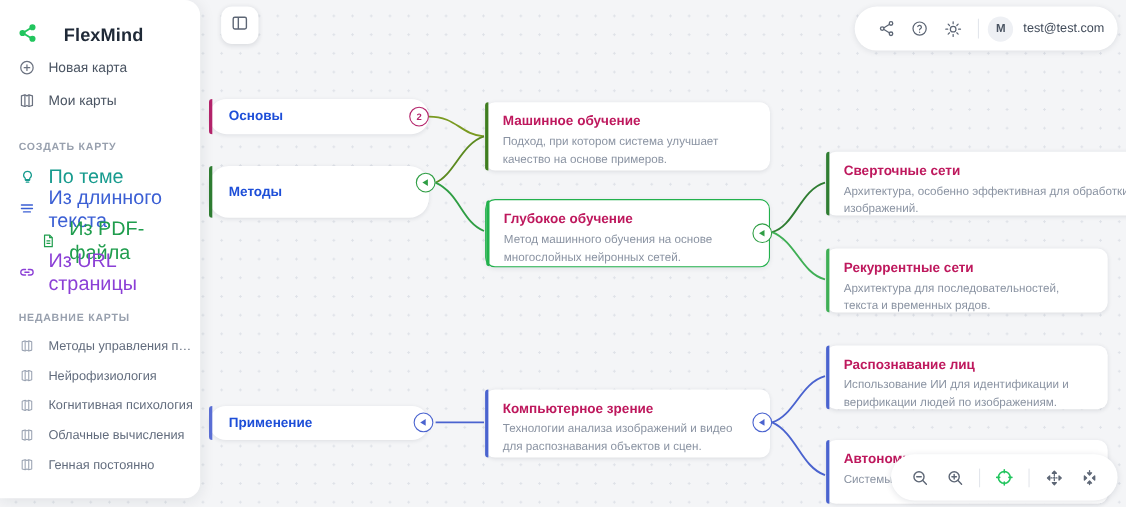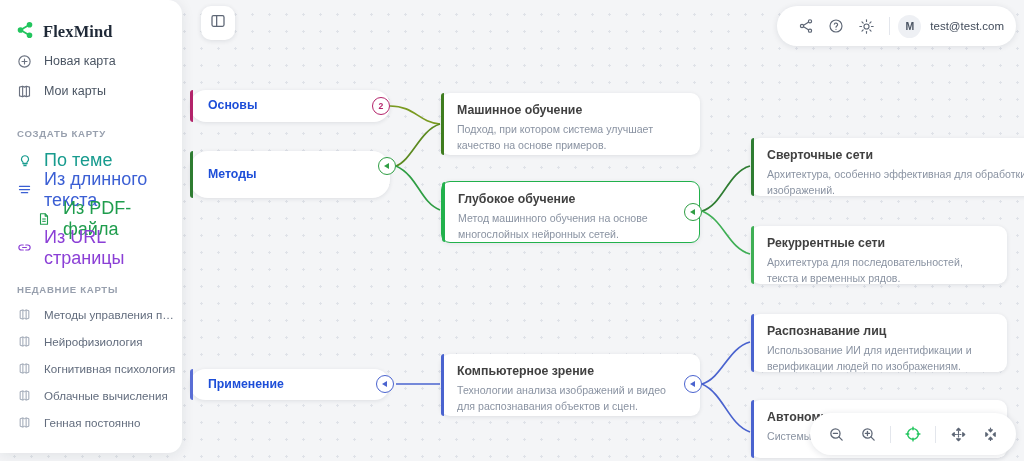--- a/index.html
+++ b/index.html
@@ -24,21 +24,21 @@
   
   #sidebar {
     position: absolute; left: 0; top: 0;
     width: 182px; height: 453px;
     background: #ffffff;
     border-radius: 0 14px 14px 0;
     box-shadow: 0 2px 14px rgba(20,28,48,.09);
     padding: 16px 0 0 0;
     z-index: 20;
   }
-  .brand { display: flex; align-items: center; gap: 9px; padding: 2px 0 0 16px; height: 30px; font-family: Liberation Serif, serif; }
+  .brand { display: flex; align-items: center; gap: 24px; padding: 2px 0 0 16px; height: 30px; }
   .brand-name { font-size: 16.5px; font-weight: 700; color: #1f2937; letter-spacing: .1px; }
 
   .nav-group { }
   .nav-item {
     display: flex; align-items: center; gap: 12px;
     height: 30px; padding-left: 17px;
     font-size: 12.5px; color: #4b5563;
     cursor: pointer;
   }
   .nav-item .ic { width: 15px; height: 15px; display: flex; align-items: center; justify-content: center; flex: 0 0 15px; }
@@ -108,21 +108,21 @@
     box-shadow: 0 1px 4px rgba(20,28,48,.10);
     z-index: 6;
   }
   .node .accent {
     position: absolute; left: 0; top: 0; bottom: 0; width: 3.4px;
     border-radius: 9px 0 0 9px;
   }
   .node.pill { border-radius: 18px; }
   .node.pill .accent { border-radius: 18px 0 0 18px; }
   .node-title {
-    font-size: 12.3px; font-weight: 700; color: #404040; line-height: 1.25;
+    font-size: 12.3px; font-weight: 700; color: #be185d; line-height: 1.25;
   }
   .node-desc {
     font-size: 10.6px; color: #8a93a2; line-height: 1.5; margin-top: 4px;
   }
   .node.branch { display: flex; align-items: center; }
   .node.branch .node-title { font-size: 12.3px; font-weight: 700; color: #1d4ed8; padding-left: 18px; }
   .node.detail { padding: 10px 14px 11px 16px; }
   .node.outlined { box-shadow: 0 1px 5px rgba(20,28,48,.08); }
 
   

